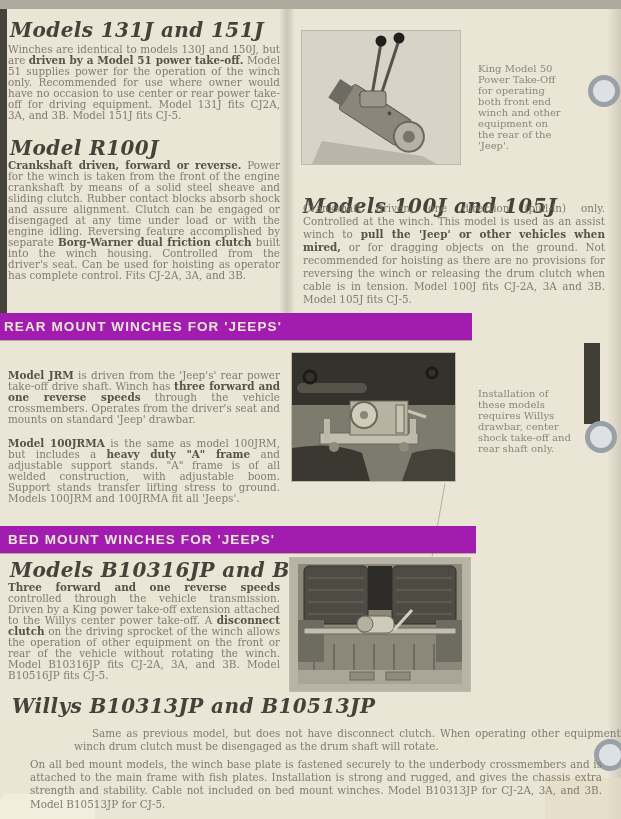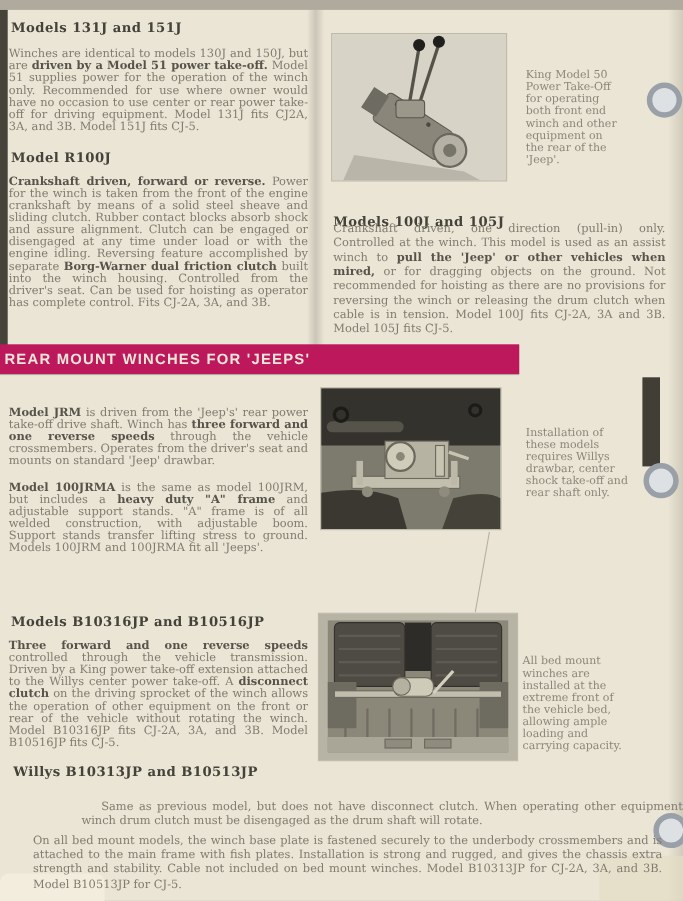--- a/index.html
+++ b/index.html
@@ -13,27 +13,27 @@
     background:linear-gradient(to right, rgba(140,134,118,0), rgba(140,134,118,0.28)); }
   .fold-shadow { position:absolute; left:279px; top:9px; width:16px; height:330px;
     background:linear-gradient(to right, rgba(90,86,74,0), rgba(90,86,74,0.22), rgba(90,86,74,0)); }
   .dark-strip-right { position:absolute; left:584px; top:343px; width:16px; height:81px; background:#413e36; }
   .corner-patch { position:absolute; left:545px; top:778px; width:76px; height:41px; background:#e4ddc4; opacity:0.7; }
   .bottom-left-patch { position:absolute; left:0; top:794px; width:95px; height:25px; background:#f2eddd; border-radius:8px 8px 0 0; }
 
   .binder-hole { position:absolute; width:22px; height:22px; border-radius:50%;
     background:#dde1e3; border:5px solid #9aa0a8; box-sizing:content-box; }
 
-  .heading { position:absolute; font-weight:bold; color:#45423a;
-    font-size:12px; letter-spacing:0.4px; white-space:nowrap; }
+  .heading { position:absolute; font-style:italic; font-weight:bold; color:#45423a;
+    font-size:20px; letter-spacing:0.4px; white-space:nowrap; }
   .para { position:absolute; font-size:10.4px; line-height:11px; text-align:justify; color:#807c6f; }
   .para b { font-weight:bold; color:#57534a; }
   .caption { position:absolute; font-size:10px; line-height:11px; color:#8b8779; }
 
-  .banner { position:absolute; left:0; height:27px; background:#be185d; color:#ece7d8;
+  .banner { position:absolute; left:0; height:27px; background:#a21caf; color:#ece7d8;
     font-family:"Liberation Sans", sans-serif; font-weight:bold; font-size:13.5px;
     letter-spacing:1.1px; line-height:27px; white-space:nowrap; overflow:hidden;
     box-shadow:0 1px 0 rgba(0,0,0,0.25); }
 
   .photo { position:absolute; background:#d7d3c6; box-shadow:0 0 0 1px rgba(110,105,92,0.35); }
   .photo svg { display:block; }
   .crease { position:absolute; left:438px; top:483px; width:1px; height:74px;
     background:rgba(120,114,98,0.45); transform:rotate(10deg); }
 </style>
 </head>
@@ -106,20 +106,21 @@
       <circle cx="72" cy="62" r="13" fill="#d0ccba" stroke="#6b685c" stroke-width="2"></circle>
       <circle cx="72" cy="62" r="4" fill="#8a8678"></circle>
       <rect x="104" y="52" width="8" height="28" fill="#c8c4b2" stroke="#6b685c"></rect>
       <line x1="116" y1="58" x2="134" y2="64" stroke="#c8c4b2" stroke-width="3"></line>
       <circle cx="42" cy="94" r="5" fill="#8f8b7d"></circle>
       <circle cx="112" cy="94" r="5" fill="#8f8b7d"></circle>
     </svg>
   </div>
   <div class="caption" style="left:478px; top:388px; width:96px;">Installation of these models requires Willys drawbar, center shock take-off and rear shaft only.</div>
 
+  <div class="banner" style="top:526px; width:468px; padding-left:8px;">BED MOUNT WINCHES FOR 'JEEPS'</div>
 
   <div class="heading" style="left:10px; top:558px;">Models B10316JP and B10516JP</div>
   <div class="para" style="left:8px; top:582px; width:272px;"><b>Three forward and one reverse speeds</b><span> controlled through the vehicle transmission. Driven by a King power take-off extension attached to the Willys center power take-off. A </span><b>disconnect clutch</b><span> on the driving sprocket of the winch allows the operation of other equipment on the front or rear of the vehicle without rotating the winch. Model B10316JP fits CJ-2A, 3A, and 3B. Model B10516JP fits CJ-5.</span></div>
 
   <div class="photo" style="left:290px; top:558px; width:180px; height:133px;">
     <svg width="180" height="133" viewBox="0 0 180 133">
       <rect x="0" y="0" width="180" height="133" fill="#b7b3a5"></rect>
       <rect x="8" y="6" width="164" height="120" fill="#8b8779"></rect>
       <rect x="78" y="8" width="24" height="44" fill="#2e2c28"></rect>
       <g>
@@ -149,19 +150,18 @@
           <line x1="84" y1="86" x2="84" y2="116"></line>
         <line x1="104" y1="86" x2="104" y2="116"></line>
           <line x1="124" y1="86" x2="124" y2="116"></line>
         <line x1="144" y1="86" x2="144" y2="116"></line>
       </g>
       <rect x="8" y="112" width="164" height="14" fill="#a9a597"></rect>
       <rect x="60" y="114" width="24" height="8" fill="#8f8b7d" stroke="#6b685c"></rect>
       <rect x="96" y="114" width="24" height="8" fill="#8f8b7d" stroke="#6b685c"></rect>
     </svg>
   </div>
-  <div class="caption" style="left:475px; top:596px; width:102px;">All bed mount winches are installed at the extreme front of the vehicle bed, allowing ample loading and carrying capacity.</div>
 
   <div class="heading" style="left:12px; top:694px;">Willys B10313JP and B10513JP</div>
   <div class="para" style="left:30px; top:727px; width:572px; line-height:13.2px; text-indent:18px;margin-left:44px;"><span>Same as previous model, but does not have disconnect clutch. When operating other equipment, the winch drum clutch must be disengaged as the drum shaft will rotate.</span></div>
   <div class="para" style="left:30px; top:758px; width:572px; line-height:13.2px;"><span>On all bed mount models, the winch base plate is fastened securely to the underbody crossmembers and is attached to the main frame with fish plates. Installation is strong and rugged, and gives the chassis extra strength and stability. Cable not included on bed mount winches. Model B10313JP for CJ-2A, 3A, and 3B. Model B10513JP for CJ-5.</span></div>
 
 </div>
 
 </body></html>

